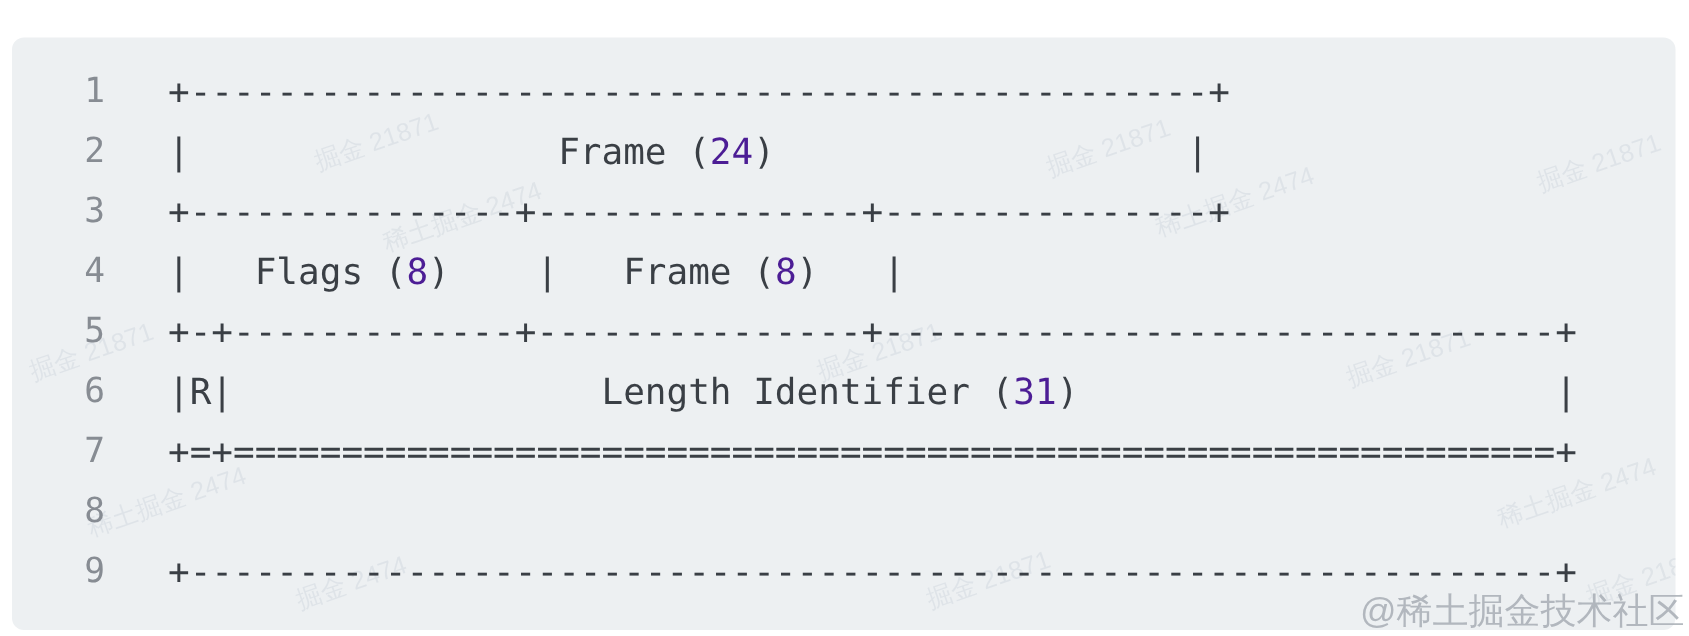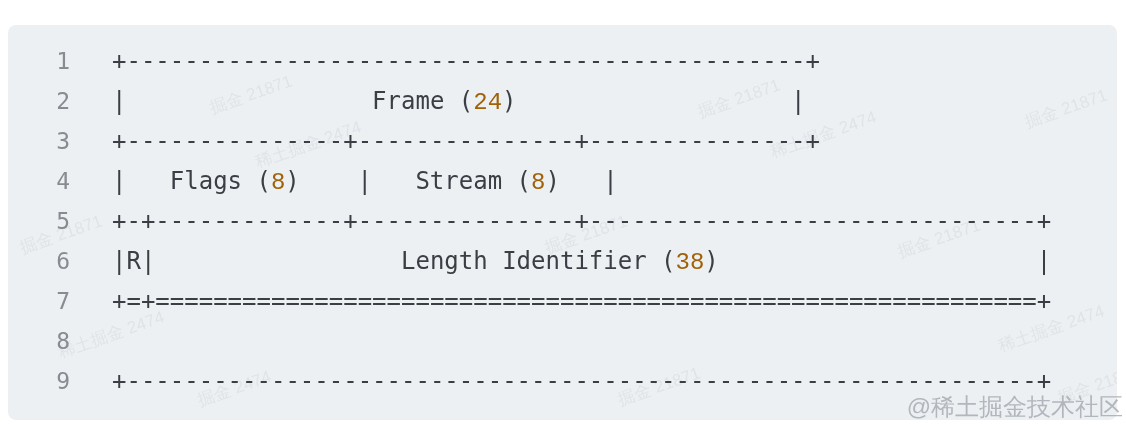--- a/index.html
+++ b/index.html
@@ -47,21 +47,21 @@
     flex: 0 0 auto;
     user-select: none;
   }
   .code {
     margin-left: 42px;
     font-size: 24px;
     letter-spacing: 0;
     color: #3a3f45;
   }
   .tok-plain { color: #3a3f45; }
-  .tok-num   { color: #a16207; font-family: Liberation Mono, monospace; }
+  .tok-num   { color: #4c1d95; }
   .wm-layer {
     position: absolute;
     left: 0; top: 0;
     width: 100%; height: 100%;
     z-index: 1;
     pointer-events: none;
   }
   .wm-diag {
     position: absolute;
     font-family: "Liberation Sans", sans-serif;
@@ -100,22 +100,22 @@
         <span class="wm-diag" style="left: 48px; top: 298px;">稀土掘金 2474</span>
         <span class="wm-diag" style="left: 988px; top: 292px;">稀土掘金 2474</span>
         <span class="wm-diag" style="left: 188px; top: 352px;">掘金 2474</span>
         <span class="wm-diag" style="left: 608px; top: 350px;">掘金 21871</span>
         <span class="wm-diag" style="left: 1048px; top: 348px;">掘金 21871</span>
       </div>
     <div class="code-lines">
         <div class="row"><span class="ln">1</span><span class="code"><span class="tok-plain">+-----------------------------------------------+</span></span></div>
         <div class="row"><span class="ln">2</span><span class="code"><span class="tok-plain">|                 Frame (</span><span class="tok-num">24</span><span class="tok-plain">)                   |</span></span></div>
         <div class="row"><span class="ln">3</span><span class="code"><span class="tok-plain">+---------------+---------------+---------------+</span></span></div>
-        <div class="row"><span class="ln">4</span><span class="code"><span class="tok-plain">|   Flags (</span><span class="tok-num">8</span><span class="tok-plain">)    |   Stream (</span><span class="tok-num">8</span><span class="tok-plain">)   |</span></span></div>
+        <div class="row"><span class="ln">4</span><span class="code"><span class="tok-plain">|   Flags (</span><span class="tok-num">8</span><span class="tok-plain">)    |   Frame (</span><span class="tok-num">8</span><span class="tok-plain">)   |</span></span></div>
         <div class="row"><span class="ln">5</span><span class="code"><span class="tok-plain">+-+-------------+---------------+-------------------------------+</span></span></div>
-        <div class="row"><span class="ln">6</span><span class="code"><span class="tok-plain">|R|                 Length Identifier (</span><span class="tok-num">38</span><span class="tok-plain">)                      |</span></span></div>
+        <div class="row"><span class="ln">6</span><span class="code"><span class="tok-plain">|R|                 Length Identifier (</span><span class="tok-num">31</span><span class="tok-plain">)                      |</span></span></div>
         <div class="row"><span class="ln">7</span><span class="code"><span class="tok-plain">+=+=============================================================+</span></span></div>
         <div class="row"><span class="ln">8</span></div>
         <div class="row"><span class="ln">9</span><span class="code"><span class="tok-plain">+---------------------------------------------------------------+</span></span></div>
       </div>
   </div>
   <div class="wm-corner">@稀土掘金技术社区</div>
 </div>
 
 </body></html>

